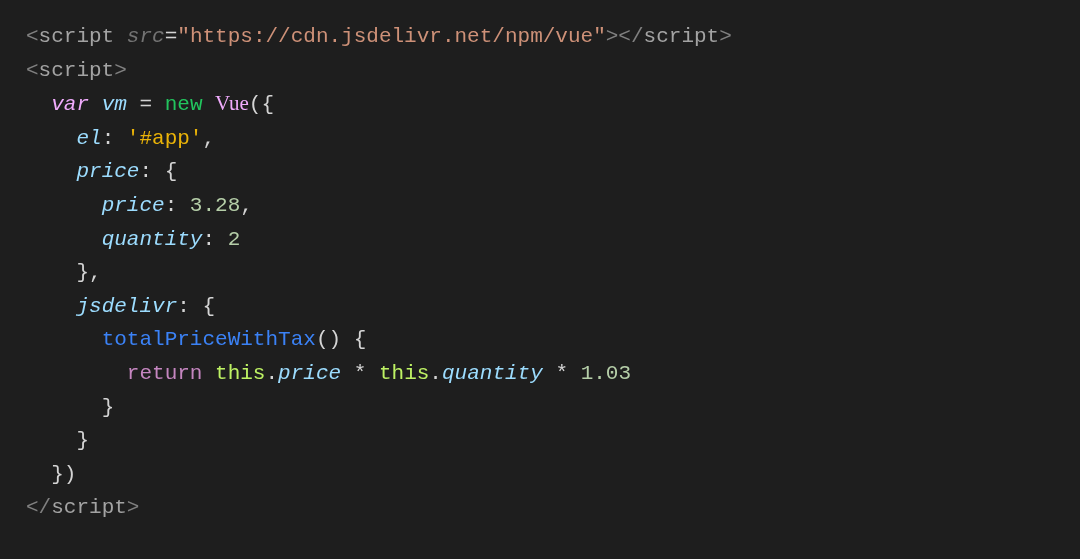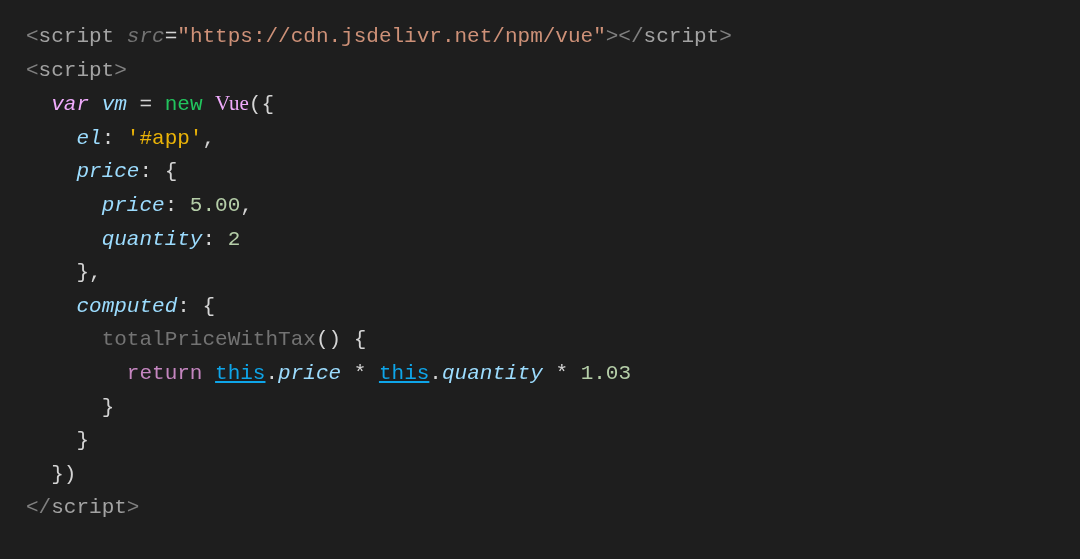--- a/index.html
+++ b/index.html
@@ -35,21 +35,21 @@
       color: #ce9178;
     }
     .keyword {
       color: #f0abfc;
       font-style: italic;
     }
     .keyword-new {
       color: #22c55e;
     }
     .function-name {
-      color: #737373;
+      color: #3b82f6;
     }
     .class-name {
       color: #f0abfc;
       font-family: Liberation Serif, serif;
     }
     .plain {
       color: #d4d4d4;
     }
     .prop-access {
       color: #9cdcfe;
@@ -58,37 +58,36 @@
     .string {
       color: #eab308;
     }
     .number {
       color: #b5cea8;
     }
     .punctuation {
       color: #d4d4d4;
     }
     .this-keyword {
-      color: #0ea5e9;
-      text-decoration: underline;
+      color: #bef264;
     }
     .return-keyword {
       color: #c586c0;
     }
   </style>
 </head>
 <body>
 
 <div class="code-container"><span><span class="tag-punct">&lt;</span><span class="tag-name">script</span><span class="plain"> </span><span class="attr-name">src</span><span class="plain">=</span><span class="attr-value">"</span><span class="attr-value">https://cdn.jsdelivr.net/npm/vue</span><span class="attr-value">"</span><span class="tag-punct">&gt;</span><span class="tag-punct">&lt;/</span><span class="tag-name">script</span><span class="tag-punct">&gt;</span></span>
 <span><span class="tag-punct">&lt;</span><span class="tag-name">script</span><span class="tag-punct">&gt;</span></span>
 <span><span class="plain">  </span><span class="keyword">var</span><span class="plain"> </span><span class="prop-access">vm</span><span class="plain"> </span><span class="plain">=</span><span class="plain"> </span><span class="keyword-new">new</span><span class="plain"> </span><span class="class-name">Vue</span><span class="punctuation">({</span></span>
 <span><span class="plain">    </span><span class="prop-access">el</span><span class="punctuation">:</span><span class="plain"> </span><span class="string">'#app'</span><span class="punctuation">,</span></span>
 <span><span class="plain">    </span><span class="prop-access">price</span><span class="punctuation">:</span><span class="plain"> </span><span class="punctuation">{</span></span>
-<span><span class="plain">      </span><span class="prop-access">price</span><span class="punctuation">:</span><span class="plain"> </span><span class="number">5.00</span><span class="punctuation">,</span></span>
+<span><span class="plain">      </span><span class="prop-access">price</span><span class="punctuation">:</span><span class="plain"> </span><span class="number">3.28</span><span class="punctuation">,</span></span>
 <span><span class="plain">      </span><span class="prop-access">quantity</span><span class="punctuation">:</span><span class="plain"> </span><span class="number">2</span></span>
 <span><span class="plain">    </span><span class="punctuation">}</span><span class="punctuation">,</span></span>
-<span><span class="plain">    </span><span class="prop-access">computed</span><span class="punctuation">:</span><span class="plain"> </span><span class="punctuation">{</span></span>
+<span><span class="plain">    </span><span class="prop-access">jsdelivr</span><span class="punctuation">:</span><span class="plain"> </span><span class="punctuation">{</span></span>
 <span><span class="plain">      </span><span class="function-name">totalPriceWithTax</span><span class="punctuation">()</span><span class="plain"> </span><span class="punctuation">{</span></span>
 <span><span class="plain">        </span><span class="return-keyword">return</span><span class="plain"> </span><span class="this-keyword">this</span><span class="punctuation">.</span><span class="prop-access">price</span><span class="plain"> </span><span class="punctuation">*</span><span class="plain"> </span><span class="this-keyword">this</span><span class="punctuation">.</span><span class="prop-access">quantity</span><span class="plain"> </span><span class="punctuation">*</span><span class="plain"> </span><span class="number">1.03</span></span>
 <span><span class="plain">      </span><span class="punctuation">}</span></span>
 <span><span class="plain">    </span><span class="punctuation">}</span></span>
 <span><span class="plain">  </span><span class="punctuation">})</span></span>
 <span><span class="tag-punct">&lt;/</span><span class="tag-name">script</span><span class="tag-punct">&gt;</span></span></div>
 
 </body></html>

